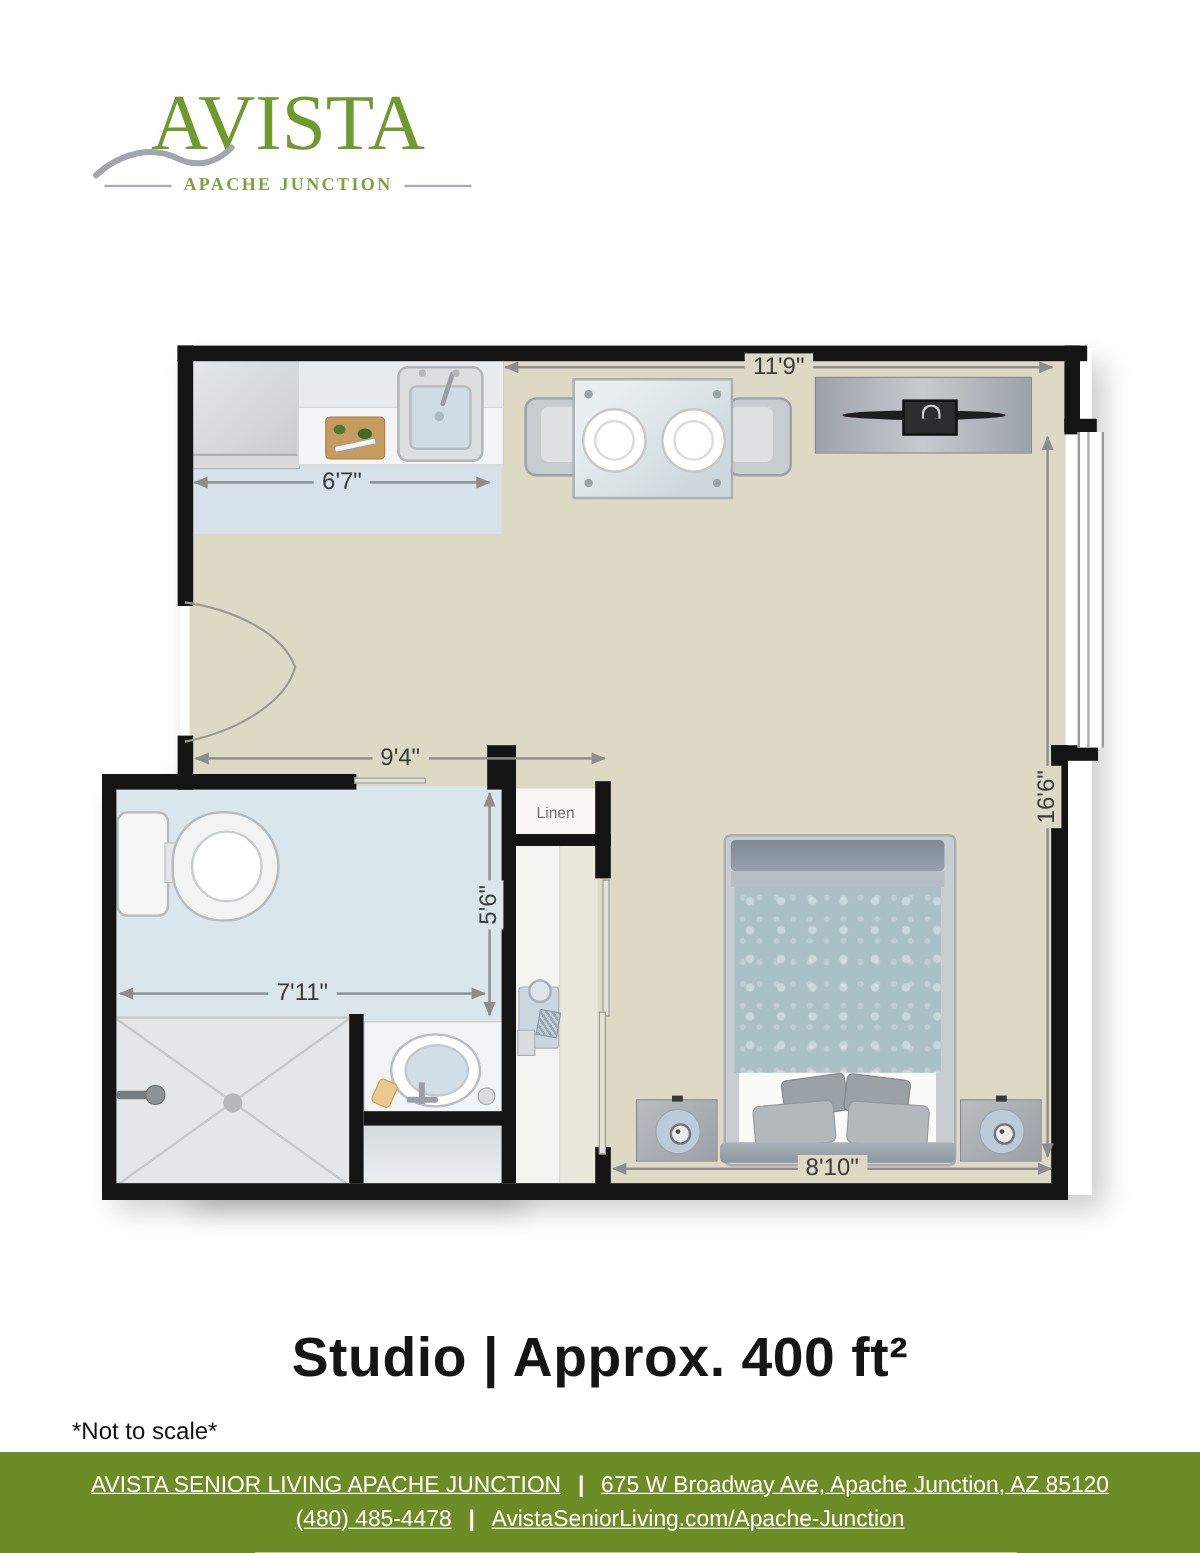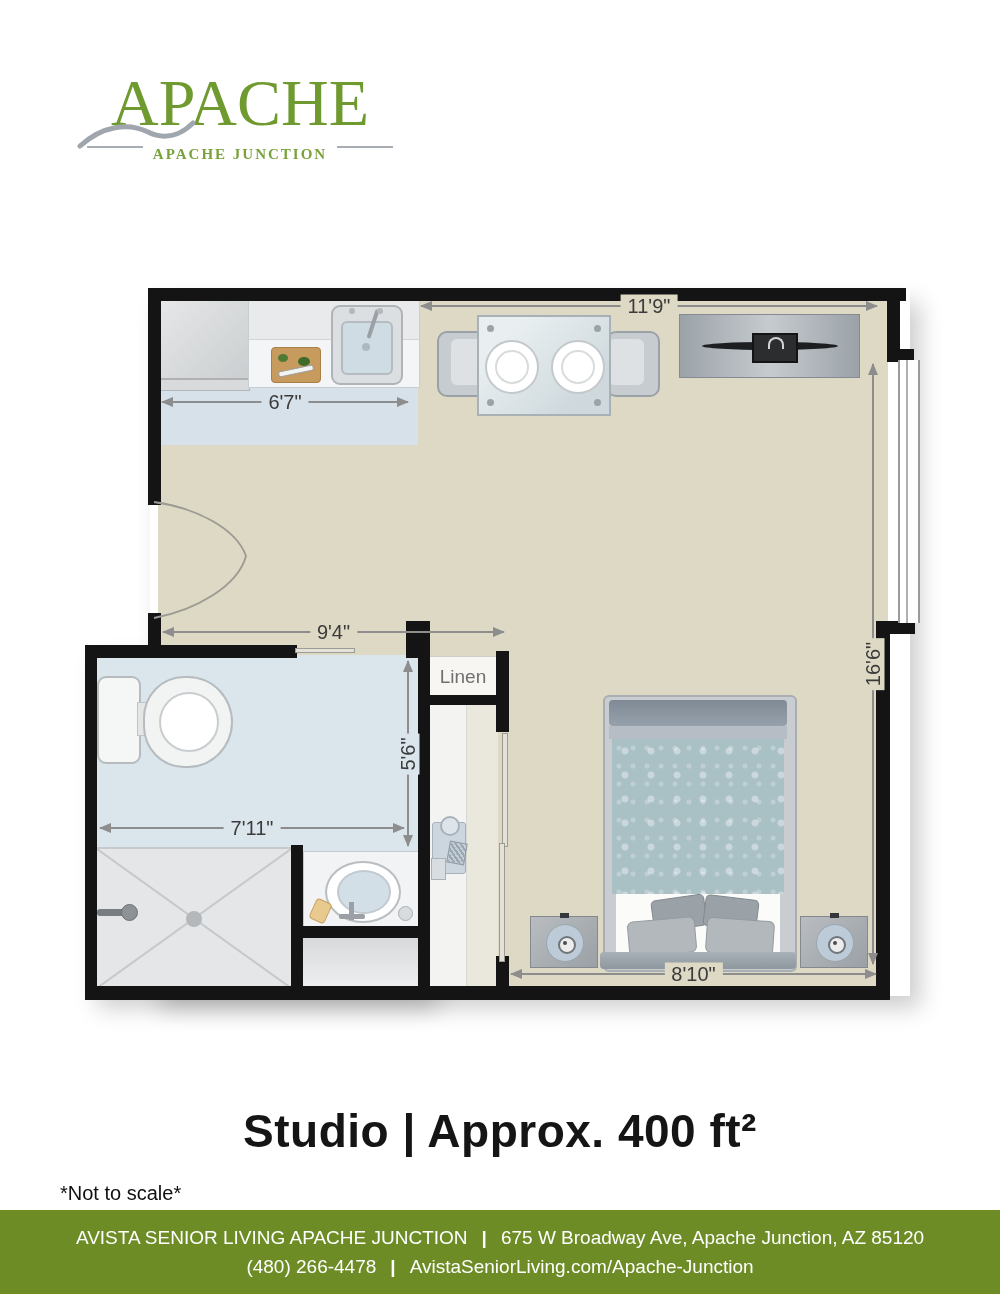--- a/index.html
+++ b/index.html
@@ -5,21 +5,21 @@
   html,body{margin:0;padding:0;background:#fff;}
   .page{position:relative;width:1000px;height:1294px;background:#ffffff;overflow:hidden;
         font-family:"Liberation Sans",sans-serif;}
   .abs{position:absolute;}
   
   .logo{position:absolute;left:80px;top:68px;width:320px;text-align:center;}
   .logo-brand{font-family:"Liberation Serif",serif;font-size:66px;line-height:70px;
               color:#6f9a2f;letter-spacing:0px;font-weight:400;}
   .logo-tag{font-family:"Liberation Serif",serif;font-size:25px;color:#8b919b;
             letter-spacing:7px;margin-top:4px;}
-  .logo-loc-row{display:flex;justify-content:center;gap:10px;margin-top:8px;}
+  .logo-loc-row{display:flex;align-items:center;justify-content:center;gap:10px;margin-top:8px;}
   .logo-line{width:56px;height:2px;background:#a8adb4;}
   .logo-loc{font-family:"Liberation Serif",serif;font-size:15px;font-weight:bold;
             color:#7aa23c;letter-spacing:2px;}
   .swoosh{position:absolute;left:-4px;top:42px;}
   
   .wall{position:absolute;background:#141414;z-index:30;}
   .floor{position:absolute;}
   .shadow-block{position:absolute;background:transparent;box-shadow:10px 12px 22px rgba(0,0,0,.20);z-index:0;}
   
   .dim{position:absolute;background:#8d8d8d;z-index:40;}
@@ -34,39 +34,39 @@
          border-left:5px solid transparent;border-right:5px solid transparent;border-bottom:12px solid #8d8d8d;}
   .arr.d{bottom:-1px;left:50%;transform:translateX(-50%);
          border-left:5px solid transparent;border-right:5px solid transparent;border-top:12px solid #8d8d8d;}
   .dim-label{position:absolute;left:50%;top:50%;transform:translate(-50%,-50%);
              font-size:20px;color:#3b3b3b;padding:0 7px;white-space:nowrap;z-index:41;}
   .dim-label.rot{transform:translate(-50%,-50%) rotate(-90deg);padding:0 4px;}
   .bg-beige{background:#ded9c4;} .bg-kblue{background:#d6e1e9;} .bg-bblue{background:#dae5ec;}
   
   .furn{position:absolute;z-index:10;}
   .linen-box{position:absolute;background:#f7f6f3;border:1px solid #cfcfc9;z-index:20;
-             display:flex;align-items:center;justify-content:center;font-size:19px;color:#707070;}
+             display:flex;align-items:center;justify-content:center;font-size:13px;color:#707070;}
   .slider{position:absolute;background:#e3e1d8;border:1px solid #9d9c94;z-index:32;}
   
   .plan-title{position:absolute;left:0;top:1104px;width:100%;text-align:center;
               font-size:46px;font-weight:bold;color:#151515;letter-spacing:.5px;}
   .disclaimer{position:absolute;left:60px;top:1182px;font-size:20px;color:#101010;}
   .footer{position:absolute;left:0;top:1210px;width:1000px;height:84px;background:#6d8c26;
           display:flex;flex-direction:column;align-items:center;justify-content:center;gap:7px;
           color:#fff;font-size:19px;}
   .footer .sep{font-weight:bold;margin:0 14px;}
-  .footer-row{white-space:nowrap;}
+  .footer-row{white-space:nowrap;text-decoration:underline;}
 </style>
 </head>
 <body>
 
 <div class="page">
 
   <div class="logo">
-    <div class="logo-brand">APACHE</div>
+    <div class="logo-brand">AVISTA</div>
     <svg class="swoosh" width="120" height="50" viewBox="0 0 120 50">
       <path d="M4,36 C26,16 52,12 72,22 C88,30 104,26 117,13" fill="none" stroke="#a0a6ad" stroke-width="5" stroke-linecap="round"></path>
     </svg>
     <div class="logo-loc-row">
       <span class="logo-line"></span>
       <span class="logo-loc">APACHE JUNCTION</span>
       <span class="logo-line"></span>
     </div>
   </div>
 
@@ -262,17 +262,17 @@
   </div>
 
   <div class="plan-title">Studio | Approx. 400 ft²</div>
   <div class="disclaimer">*Not to scale*</div>
 
   <div class="footer">
     <div class="footer-row">
       <span>AVISTA SENIOR LIVING APACHE JUNCTION</span><span class="sep">|</span><span>675 W Broadway Ave, Apache Junction, AZ 85120</span>
     </div>
     <div class="footer-row">
-      <span>(480) 266-4478</span><span class="sep">|</span><span>AvistaSeniorLiving.com/Apache-Junction</span>
+      <span>(480) 485-4478</span><span class="sep">|</span><span>AvistaSeniorLiving.com/Apache-Junction</span>
     </div>
   </div>
 
 </div>
 
 </body></html>

